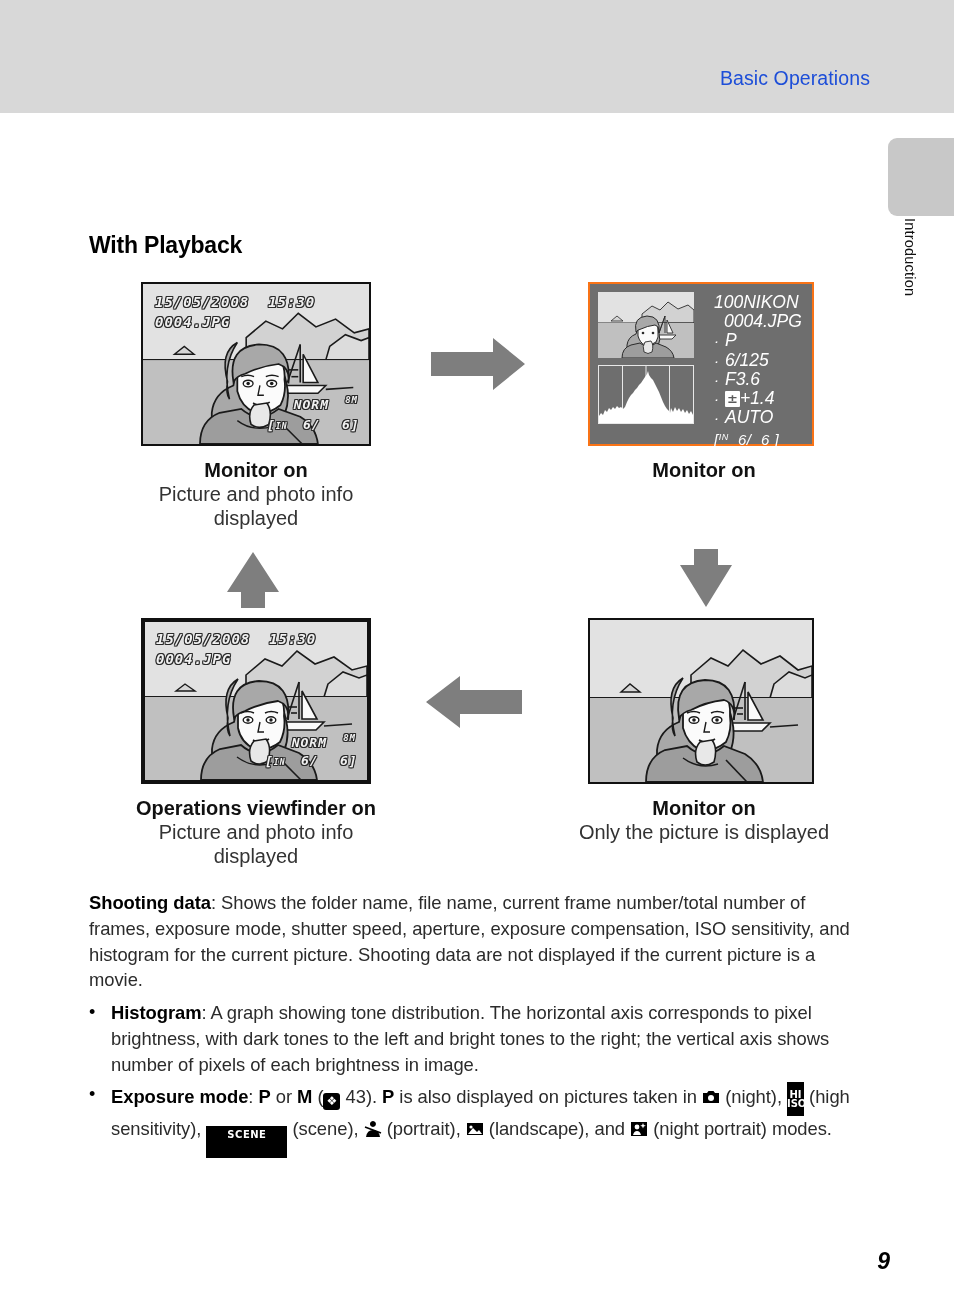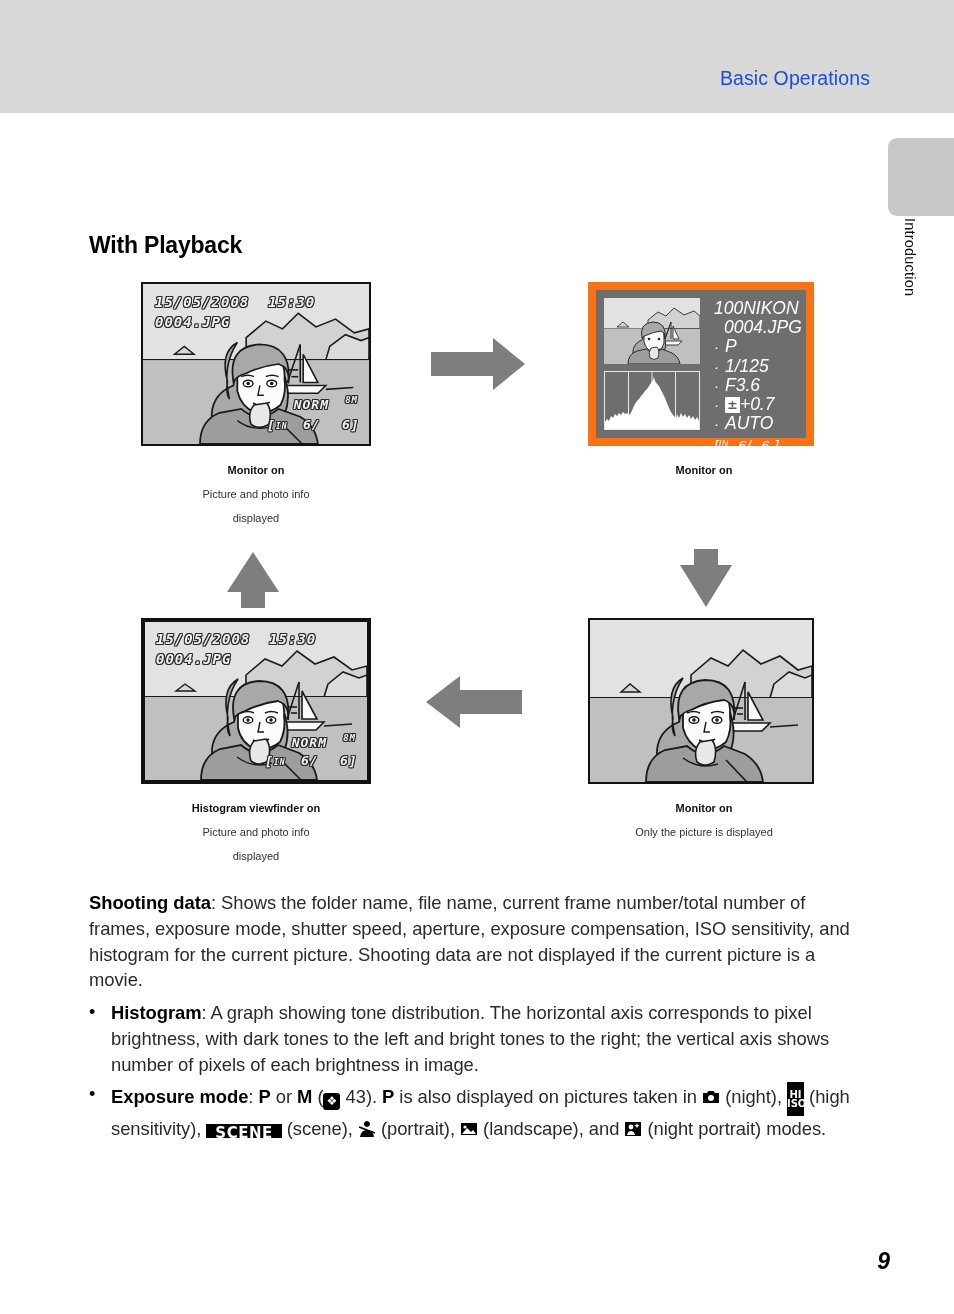--- a/index.html
+++ b/index.html
@@ -99,24 +99,24 @@
       -1px  0px 0 #2a2a2a,  1px  0px 0 #2a2a2a;
     letter-spacing: 1px;
     white-space: pre;
   }
 
   
   .info-screen {
     position: relative;
     box-sizing: border-box;
     background: #6e6e6e;
-    border: 8px solid #f97316;
+    border: 2px solid #f97316;
     padding: 8px;
     display: flex;
-    gap: 14px;
+    gap: 20px;
   }
   .info-left {
     width: 96px;
     display: flex;
     flex-direction: column;
     gap: 7px;
   }
   .info-thumb {
     width: 96px; height: 66px;
     background: #c6c6c6;
@@ -166,21 +166,21 @@
     letter-spacing: 0.5px;
     margin-top: 1px;
     white-space: pre;
   }
   .info-frames sup { font-size: 9px; vertical-align: 5px; }
 
   
   .caption {
     position: absolute;
     text-align: center;
-    font-size: 11px;
+    font-size: 20px;
     line-height: 24px;
     color: #333;
   }
   .caption .cap-title {
     display: block;
     font-weight: bold;
     color: #111;
   }
   .caption .cap-body { display: block; }
 
@@ -225,25 +225,25 @@
     font-weight: bold;
     text-align: center;
   }
   .ic-ref {
     width: 17px; height: 17px;
     border-radius: 3px;
     font-size: 12px;
     line-height: 17px;
   }
   .ic-scene {
-    height: 14px;
-    font-size: 15px;
+    height: 32px;
+    font-size: 10px;
     line-height: 18px;
     letter-spacing: 0.5px;
-    padding: 0 9px;
+    padding: 0 21px;
     vertical-align: -3px;
   }
   .ic-hi {
     width: 17px; height: 26px;
     font-size: 10px;
     line-height: 9px;
     padding-top: 8px;
     vertical-align: -4px;
   }
   .ic-hi span { display: block; }
@@ -367,23 +367,23 @@
           <line x1="47" y1="0" x2="47" y2="57" stroke="#e8e8e8" stroke-width="1"></line>
           <line x1="70.5" y1="0" x2="70.5" y2="57" stroke="#e8e8e8" stroke-width="1"></line>
           <path fill="#ffffff" d="M0,57 L0,50 L2,47 L4,49 L6,44 L8,46 L10,42 L12,44 L14,41 L16,43 L18,40 L20,42 L22,41 L24,43 L26,41 L28,36 L30,32 L32,29 L34,27 L36,24 L38,22 L40,19 L42,17 L44,14 L46,11 L48,8 L49,5 L50,9 L52,12 L54,14 L56,18 L58,22 L60,26 L62,31 L64,36 L66,40 L68,43 L70,45 L71,47 L72,42 L74,46 L76,41 L78,45 L80,42 L82,46 L84,43 L86,47 L88,44 L90,48 L92,45 L94,49 L94,57 Z"></path>
         </svg>
       </div>
     </div>
     <div class="info-right">
       <div class="ir-line">100NIKON</div>
       <div class="ir-line indent">0004.JPG</div>
       <div class="ir-line"><span class="dot">·</span><span>P</span></div>
-      <div class="ir-line"><span class="dot">·</span><span>1/125</span></div>
+      <div class="ir-line"><span class="dot">·</span><span>6/125</span></div>
       <div class="ir-line"><span class="dot">·</span><span>F3.6</span></div>
-      <div class="ir-line"><span class="dot">·</span><span class="ev-badge">±</span><span>+0.7</span></div>
+      <div class="ir-line"><span class="dot">·</span><span class="ev-badge">±</span><span>+1.4</span></div>
       <div class="ir-line"><span class="dot">·</span><span>AUTO</span></div>
       <div class="info-frames">[<sup>IN</sup>  <span>6/</span>  <span>6 ]</span></div>
     </div>
   </div>
 </div>
 <div class="caption" style="left:566px; top:458px; width:276px;">
   <span class="cap-title">Monitor on</span>
 </div>
 
 <div class="fig" style="left:141px; top:618px;">
@@ -429,21 +429,21 @@
     <div class="lcd-text" style="left:11px; top:9px; font-size:14px;"><span>15/05/2008</span>  <span>15:30</span></div>
     <div class="lcd-text" style="left:11px; top:29px; font-size:14px;">0004.JPG</div>
     <div class="lcd-text" style="right:40px; top:113px; font-size:13px;">NORM</div>
     <div class="lcd-text" style="right:11px; top:111px; font-size:9px; line-height:10px;"><span>8M</span></div>
     <div class="lcd-text" style="left:120px; top:131px; font-size:13px;">[<span style="font-size:8px;">IN</span></div>
     <div class="lcd-text" style="left:156px; top:131px; font-size:13px;">6/</div>
     <div class="lcd-text" style="left:195px; top:131px; font-size:13px;">6]</div>
   </div>
 </div>
 <div class="caption" style="left:118px; top:796px; width:276px;">
-  <span class="cap-title">Histogram viewfinder on</span>
+  <span class="cap-title">Operations viewfinder on</span>
   <span class="cap-body" style="white-space:pre-line;">Picture and photo info
 displayed</span>
 </div>
 
 <div class="fig" style="left:588px; top:618px;">
   <div class="screen thin" style="width:226px; height:166px;">
     <div class="scene">
       <svg viewBox="0 0 222 162" preserveAspectRatio="none" aria-hidden="true">
         <rect x="0" y="0" width="222" height="162" fill="#c6c6c6"></rect>
         <rect x="0" y="0" width="222" height="78" fill="#e2e2e2"></rect>

